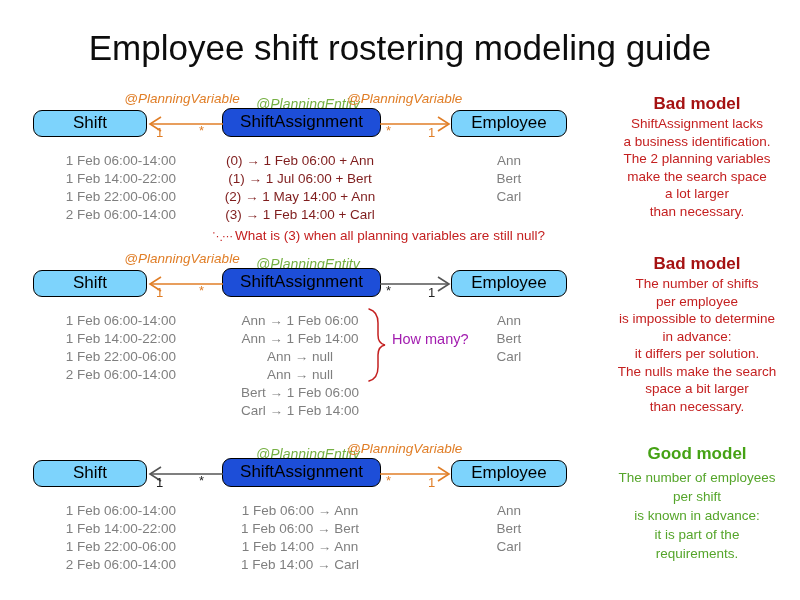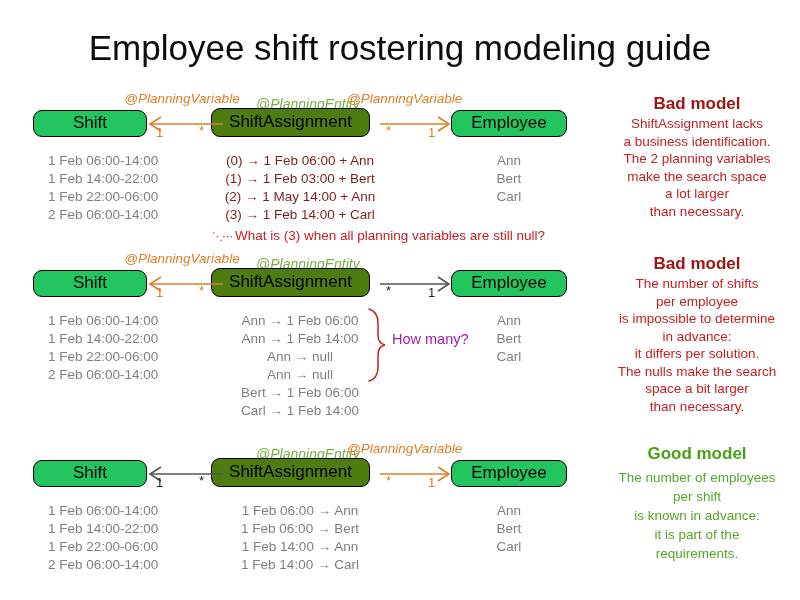--- a/index.html
+++ b/index.html
@@ -14,41 +14,41 @@
 
   
   .ann{position:absolute;top:1px;font-size:13.5px;font-style:italic;color:#e07e27;text-align:center;white-space:nowrap;}
   .ann-left{left:113px;width:138px;}
   .ann-right{left:347px;width:112px;}
   .ann-entity{position:absolute;top:6px;left:256px;width:84px;font-size:14px;font-style:italic;
               color:#76b043;text-align:center;white-space:nowrap;}
 
   
   .box{position:absolute;box-sizing:border-box;border:1.6px solid #000;border-radius:9px;
-       background:#22c55e;text-align:center;font-size:17px;color:#000;white-space:nowrap;}
+       background:#7dd3fc;text-align:center;font-size:17px;color:#000;white-space:nowrap;}
   .box-shift{left:33px;top:20px;width:114px;height:27px;line-height:24px;}
-  .box-sa{left:211px;top:18px;width:159px;height:29px;line-height:26px;background:#4d7c0f;}
+  .box-sa{left:222px;top:18px;width:159px;height:29px;line-height:26px;background:#1d4ed8;}
   .box-emp{left:451px;top:20px;width:116px;height:27px;line-height:24px;}
 
   
   .arr{position:absolute;top:21px;}
   .arr-left{left:145px;}
   .arr-right{left:380px;}
   .st-or{stroke:#e07e27;}
   .st-dk{stroke:#555;}
   .albl{position:absolute;font-size:13px;white-space:nowrap;}
   .or{color:#e07e27;} .dk{color:#222;}
   .lbl-l1{left:156px;top:35px;}
   .lbl-lm{left:199px;top:33px;}
   .lbl-rm{left:386px;top:33px;}
   .lbl-r1{left:428px;top:35px;}
 
   
   .col{position:absolute;top:62px;font-size:13.5px;line-height:18px;color:#7f7f7f;white-space:nowrap;}
-  .col-shift{left:48px;width:162px;text-align:left;}
+  .col-shift{left:14px;width:162px;text-align:right;}
   .col-center{left:205px;width:190px;text-align:center;}
   .center-dark{color:#7f1d1d;}
   .col-emp{left:451px;width:116px;text-align:center;}
 
   
   .note{position:absolute;left:212px;top:138px;font-size:13.5px;color:#c42020;white-space:nowrap;}
   .note-icon{font-size:11px;letter-spacing:-1px;margin-right:3px;color:#c42020;}
   .brace{position:absolute;left:366px;top:56px;}
   .howmany{position:absolute;left:392px;top:81px;font-size:14.5px;color:#a21caf;white-space:nowrap;}
 
@@ -96,21 +96,21 @@
     <span class="albl or lbl-r1">1</span>
 
     <div class="col col-shift">
       <div>1 Feb 06:00-14:00</div>
       <div>1 Feb 14:00-22:00</div>
       <div>1 Feb 22:00-06:00</div>
       <div>2 Feb 06:00-14:00</div>
     </div>
     <div class="col col-center center-dark">
       <div>(0) → 1 Feb 06:00 + Ann</div>
-      <div>(1) → 1 Feb 03:00 + Bert</div>
+      <div>(1) → 1 Jul 06:00 + Bert</div>
       <div>(2) → 1 May 14:00 + Ann</div>
       <div>(3) → 1 Feb 14:00 + Carl</div>
     </div>
     <div class="col col-emp">
       <div>Ann</div>
       <div>Bert</div>
       <div>Carl</div>
     </div>
 
     <div class="note">

